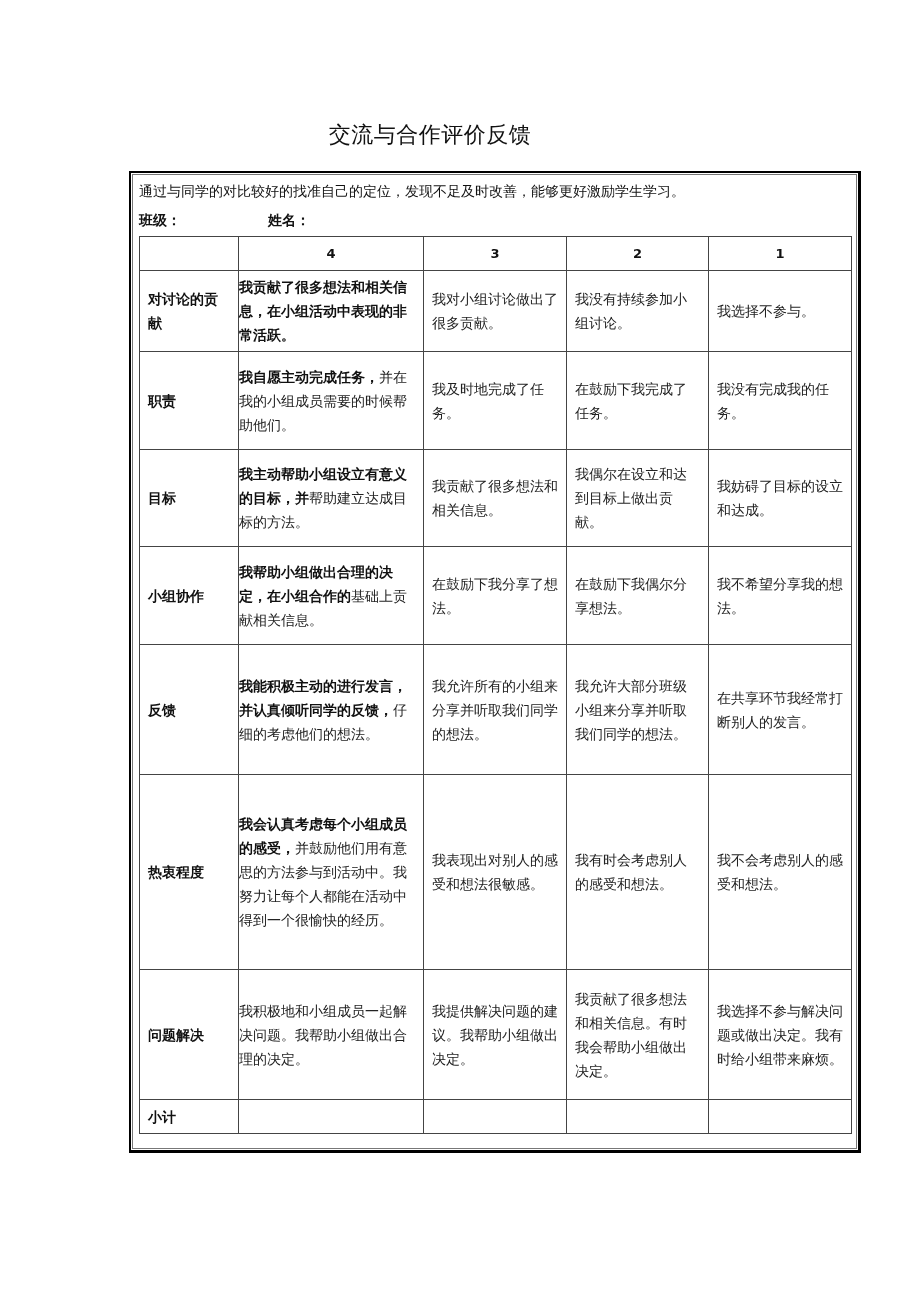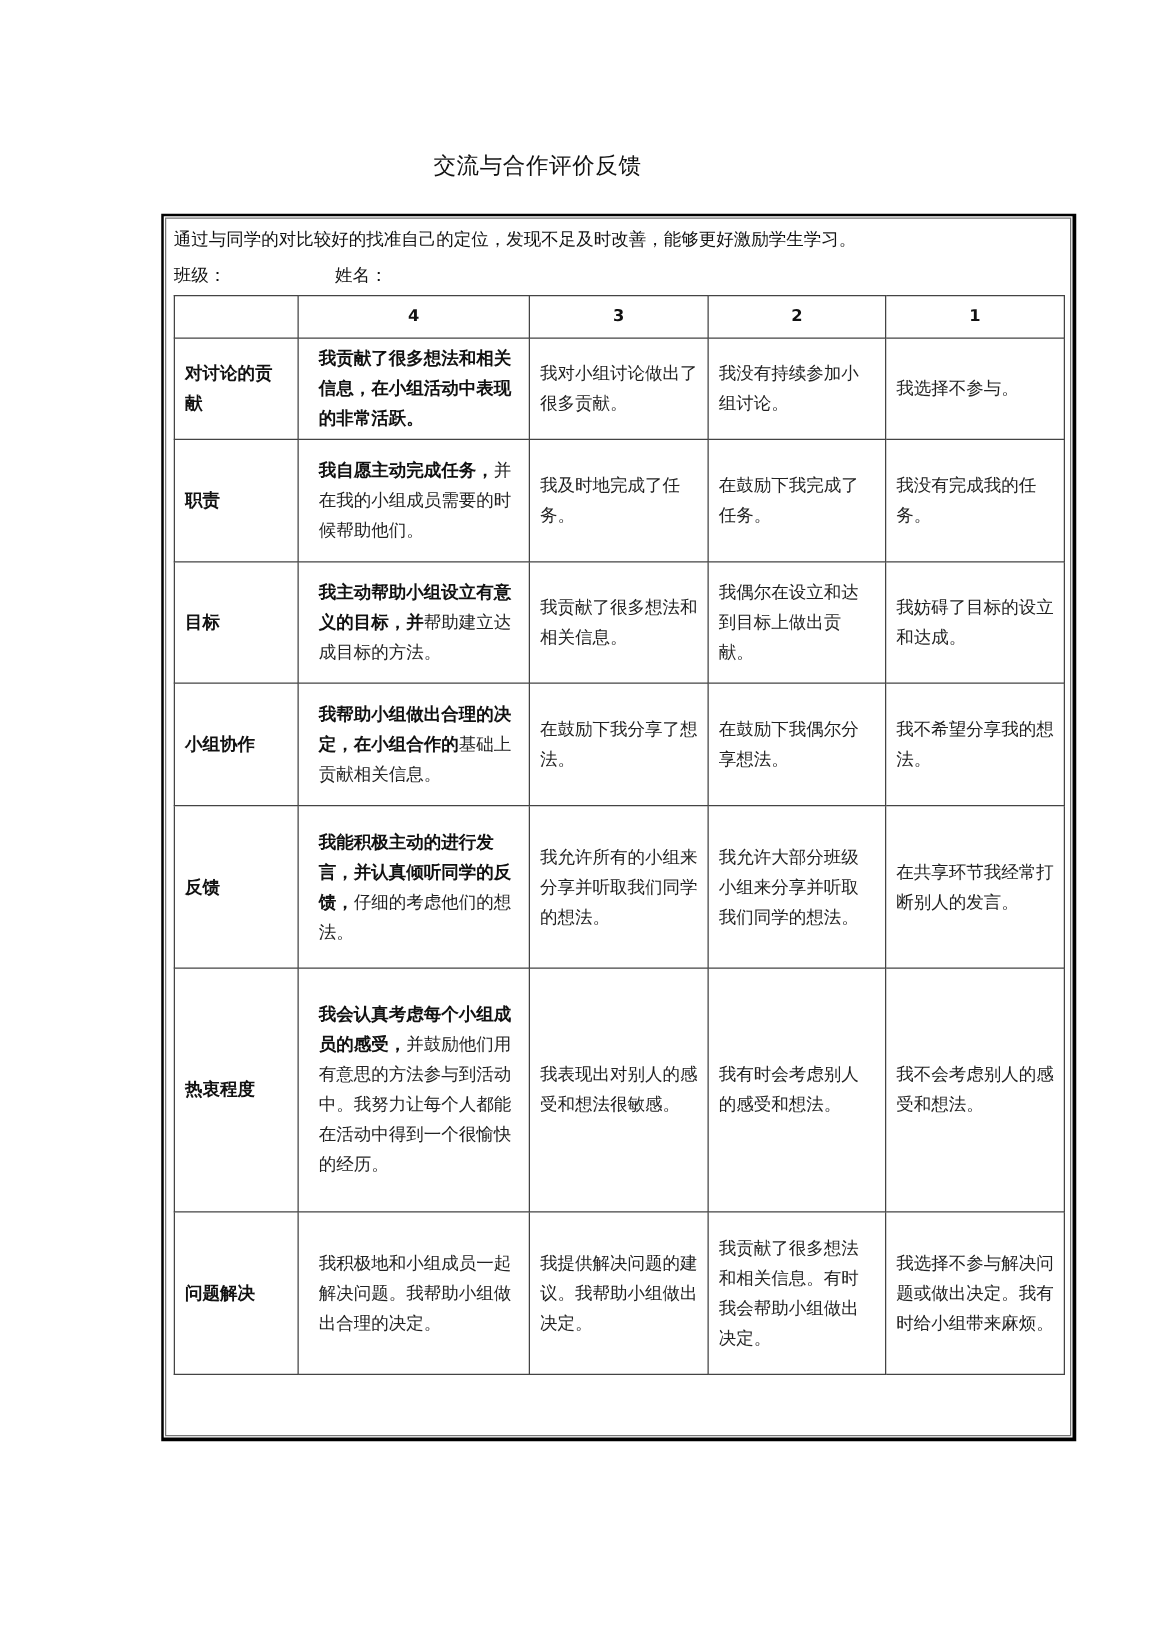--- a/index.html
+++ b/index.html
@@ -1,29 +1,29 @@
 <!DOCTYPE html>
 <html><head>
 <meta charset="utf-8">
 <style>
   html, body { margin: 0; padding: 0; background: #ffffff; }
   body { width: 920px; height: 1302px; position: relative; font-family: "DejaVu Serif", "Liberation Serif", serif; color: #111; }
-  .title { position: absolute; left: 0; width: 860px; top: 120px; text-align: center; font-family: "DejaVu Sans", "Liberation Sans", sans-serif; font-size: 18px; font-weight: normal; letter-spacing: 0.5px; padding-left: 0; }
+  .title { position: absolute; left: 0; width: 860px; top: 120px; text-align: center; font-family: "DejaVu Sans", "Liberation Sans", sans-serif; font-size: 22px; font-weight: normal; letter-spacing: 0.5px; padding-left: 0; }
   .title span { margin-left: 0; }
   .frame { position: absolute; left: 129px; top: 171px; width: 727px; height: 977px; border: 2px solid #000; border-right-width: 3px; border-bottom-width: 3px; box-sizing: content-box; }
   .frame-inner { position: absolute; left: 1px; top: 1px; right: 1px; bottom: 1px; border: 1px solid #777; }
   .intro { position: absolute; left: 139px; top: 183px; font-family: "DejaVu Sans", "Liberation Sans", sans-serif; font-size: 14px; font-weight: normal; }
-  .meta { position: absolute; top: 212px; font-family: "DejaVu Sans", "Liberation Sans", sans-serif; font-size: 14px; font-weight: normal; }
+  .meta { position: absolute; top: 212px; font-family: "DejaVu Sans", "Liberation Sans", sans-serif; font-size: 14px; font-weight: bold; }
   .meta.class { left: 139px; }
   .meta.name { left: 268px; }
   table { position: absolute; left: 139px; top: 236px; border-collapse: collapse; table-layout: fixed; width: 712px; }
   td, th { border: 1px solid #444; vertical-align: middle; font-size: 14px; line-height: 24px; padding: 0 8px; word-break: break-all; }
   th { font-family: "DejaVu Sans", "Liberation Sans", sans-serif; font-weight: bold; text-align: center; height: 33px; font-size: 13px; }
   td.crit { font-family: "DejaVu Sans", "Liberation Sans", sans-serif; font-weight: bold; font-size: 14px; }
-  td.lvl4 { padding-left: 16px; }
+  td.lvl4 { padding-left: 0; }
   .b { font-family: "DejaVu Sans", "Liberation Sans", sans-serif; font-weight: bold; }
   .n { font-weight: normal; color: #222; }
   td.desc { color: #222; }
 </style>
 </head>
 <body>
 
 <div class="title"><span>交流与合作评价反馈</span></div>
 
 <div class="frame">
@@ -94,14 +94,21 @@
       <td class="desc">我有时会考虑别人的感受和想法。</td>
       <td class="desc">我不会考虑别人的感受和想法。</td>
     </tr>
     <tr style="height:130px">
       <td class="crit">问题解决</td>
       <td class="lvl4"><span class="b"></span><span class="n">我积极地和小组成员一起解决问题。我帮助小组做出合理的决定。</span></td>
       <td class="desc">我提供解决问题的建议。我帮助小组做出决定。</td>
       <td class="desc">我贡献了很多想法和相关信息。有时我会帮助小组做出决定。</td>
       <td class="desc">我选择不参与解决问题或做出决定。我有时给小组带来麻烦。</td>
     </tr>
+    <tr style="height:34px">
+      <td class="crit">小计</td>
+      <td></td>
+      <td></td>
+      <td></td>
+      <td></td>
+    </tr>
   </tbody>
 </table>
 
 </body></html>

